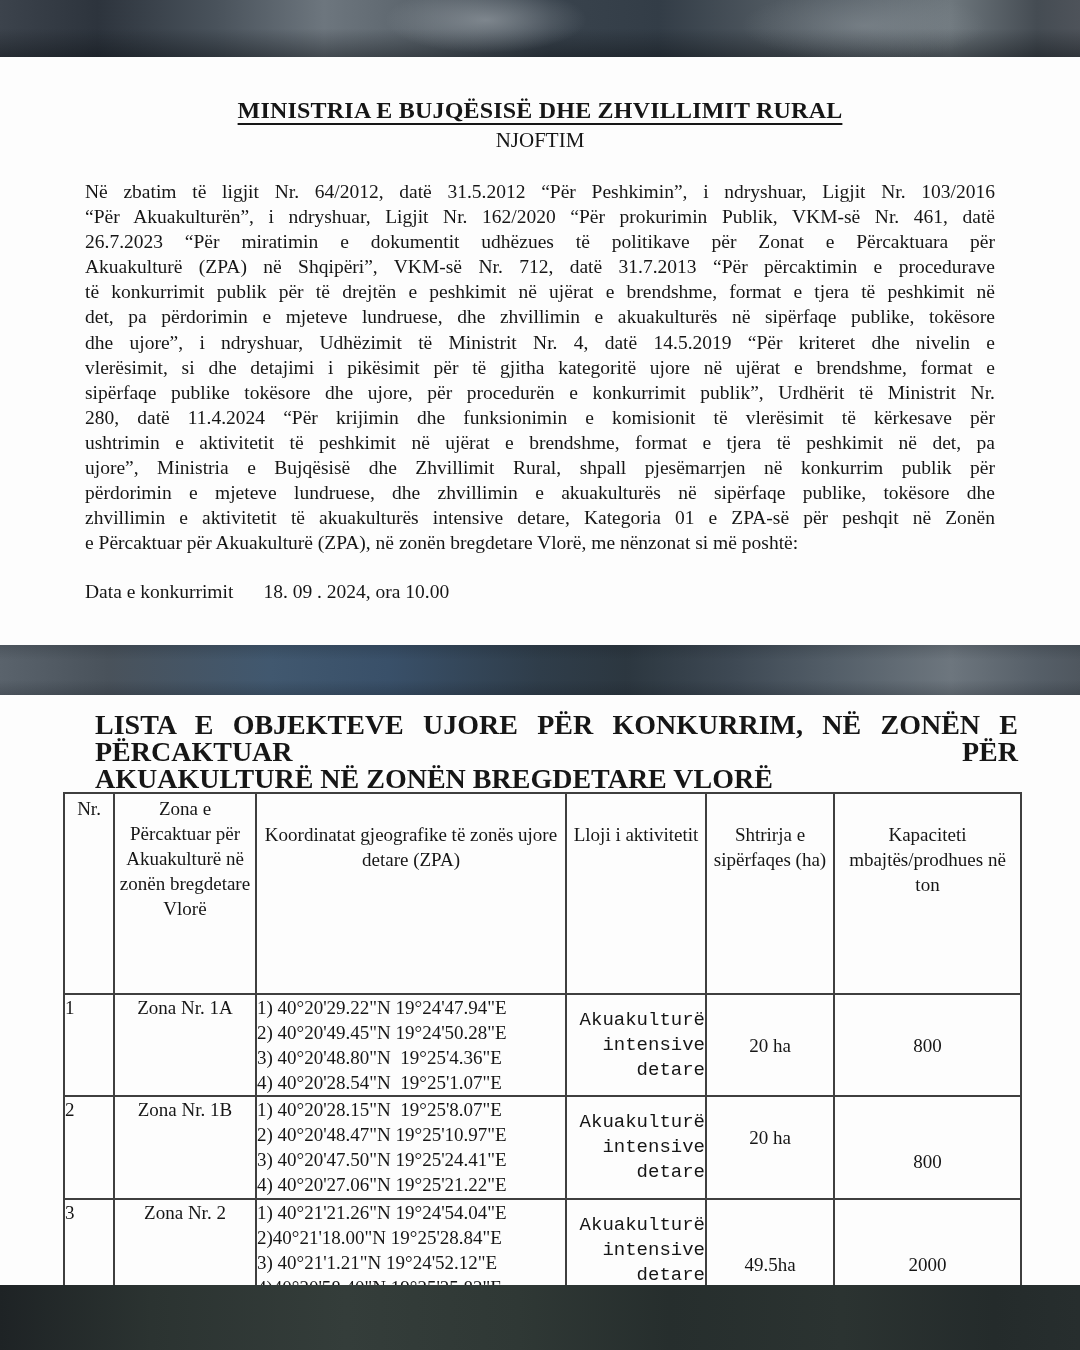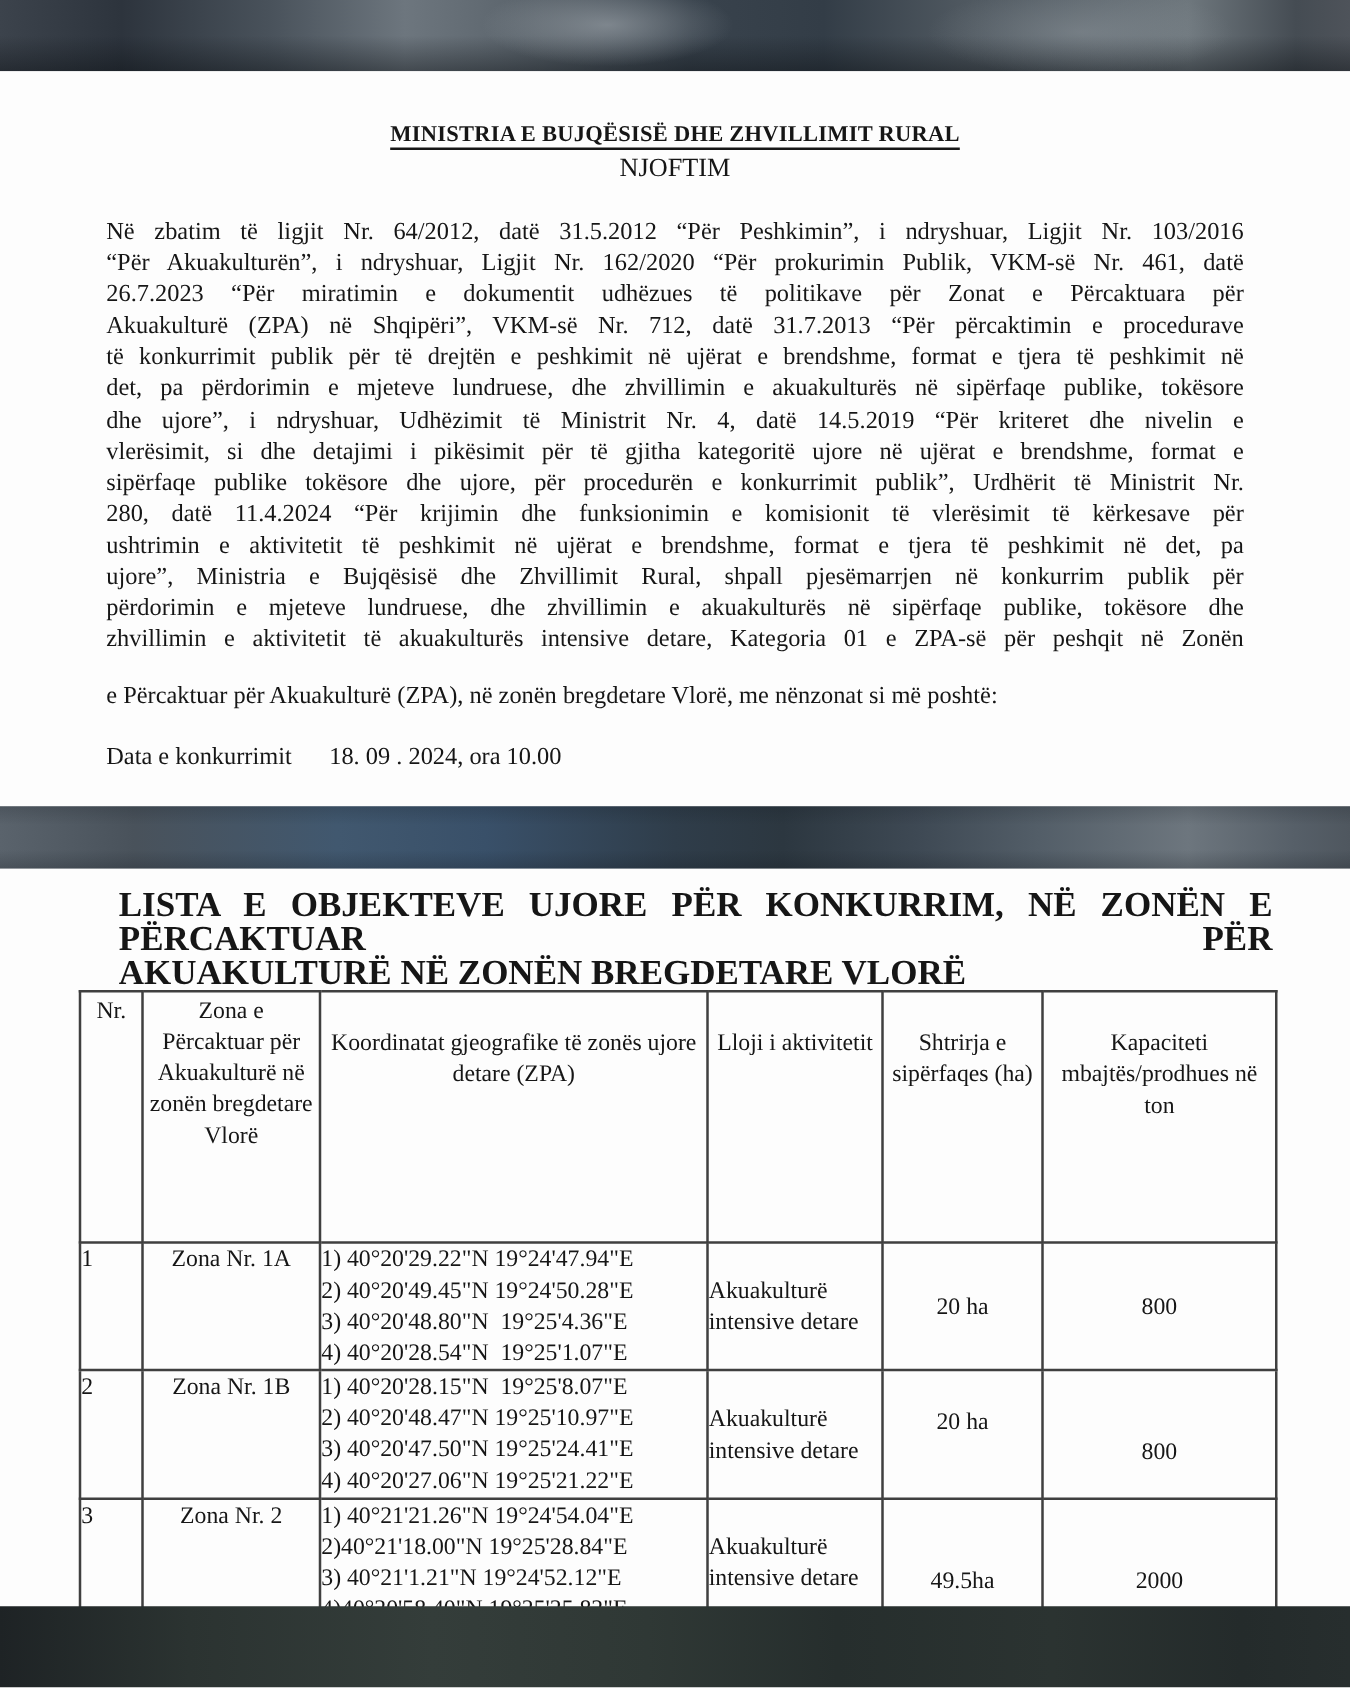--- a/index.html
+++ b/index.html
@@ -31,29 +31,29 @@
     top:1285px; height:65px;
     background:
       linear-gradient(to right, #1e2325 0%, #2b3331 14%, #343d3a 32%, #2f3835 48%,
         #262e2d 62%, #2b3331 78%, #242b2b 92%, #272e2e 100%);
   }
   .sheet { position:absolute; left:0; width:1080px; background:#fdfdfd; }
   .sheet-1 { top:57px; height:588px; }
   .sheet-2 { top:695px; height:590px; }
 
   .doc-title {
-    margin:40px 20px 0; text-align:center; font-size:18px; font-weight:bold;
+    margin:40px 20px 0; text-align:center; font-size:24px; font-weight:bold;
     text-decoration:underline; text-decoration-thickness:2px; text-underline-offset:5px;
     letter-spacing:0.2px;
   }
   .doc-subtitle { text-align:center; font-size:21px; margin-top:4px; }
 
   .body-text { margin:26px 85px 0; font-size:19.5px; line-height:25.1px; }
   .pline { text-align:justify; text-align-last:justify; }
-  .pline.last { text-align-last:auto;margin-top:20px; }
+  .pline.last { text-align-last:auto; }
 
   .date-line { margin:26px 85px 0; font-size:19.5px; }
   .date-value { margin-left:30px; white-space:pre; }
 
   .list-title { margin:16px 62px 0 95px; font-size:28px; font-weight:bold; line-height:27px; }
   .lt1 { text-align:justify; text-align-last:justify; }
 
   .zpa-table {
     margin-left:63px; width:957px; border-collapse:collapse;
     font-size:19px; line-height:25px; table-layout:fixed;
@@ -64,21 +64,21 @@
     height:171px; padding:2px 2px 0;
   }
   .zpa-table thead th.pad { padding-top:28px; }
   tr.r1 { height:95px; }
   tr.r2 { height:103px; }
   tr.r3 { height:98px; }
   .cell-nr { vertical-align:top; text-align:left; padding:2px 0 0 8px; }
   .cell-zona { vertical-align:top; text-align:center; padding-top:2px; }
   .cell-koord { vertical-align:top; padding:2px 0 0 12px; }
   .cell-koord .cline { white-space:pre; }
-  .cell-lloji { vertical-align:middle; text-align:left; padding-top:6px; }
+  .cell-lloji { vertical-align:middle; text-align:right; padding-top:6px;font-family:Liberation Mono, monospace; }
   .cell-mid { vertical-align:middle; text-align:center; }
   tr.r2 .cell-sh { vertical-align:top; text-align:center; padding-top:28px; }
   tr.r2 .cell-kap { vertical-align:middle; text-align:center; padding-top:28px; }
   tr.r3 .cell-sh, tr.r3 .cell-kap { vertical-align:top; text-align:center; padding-top:52px; }
 </style>
 </head>
 <body>
 
 <div class="canvas">
 

